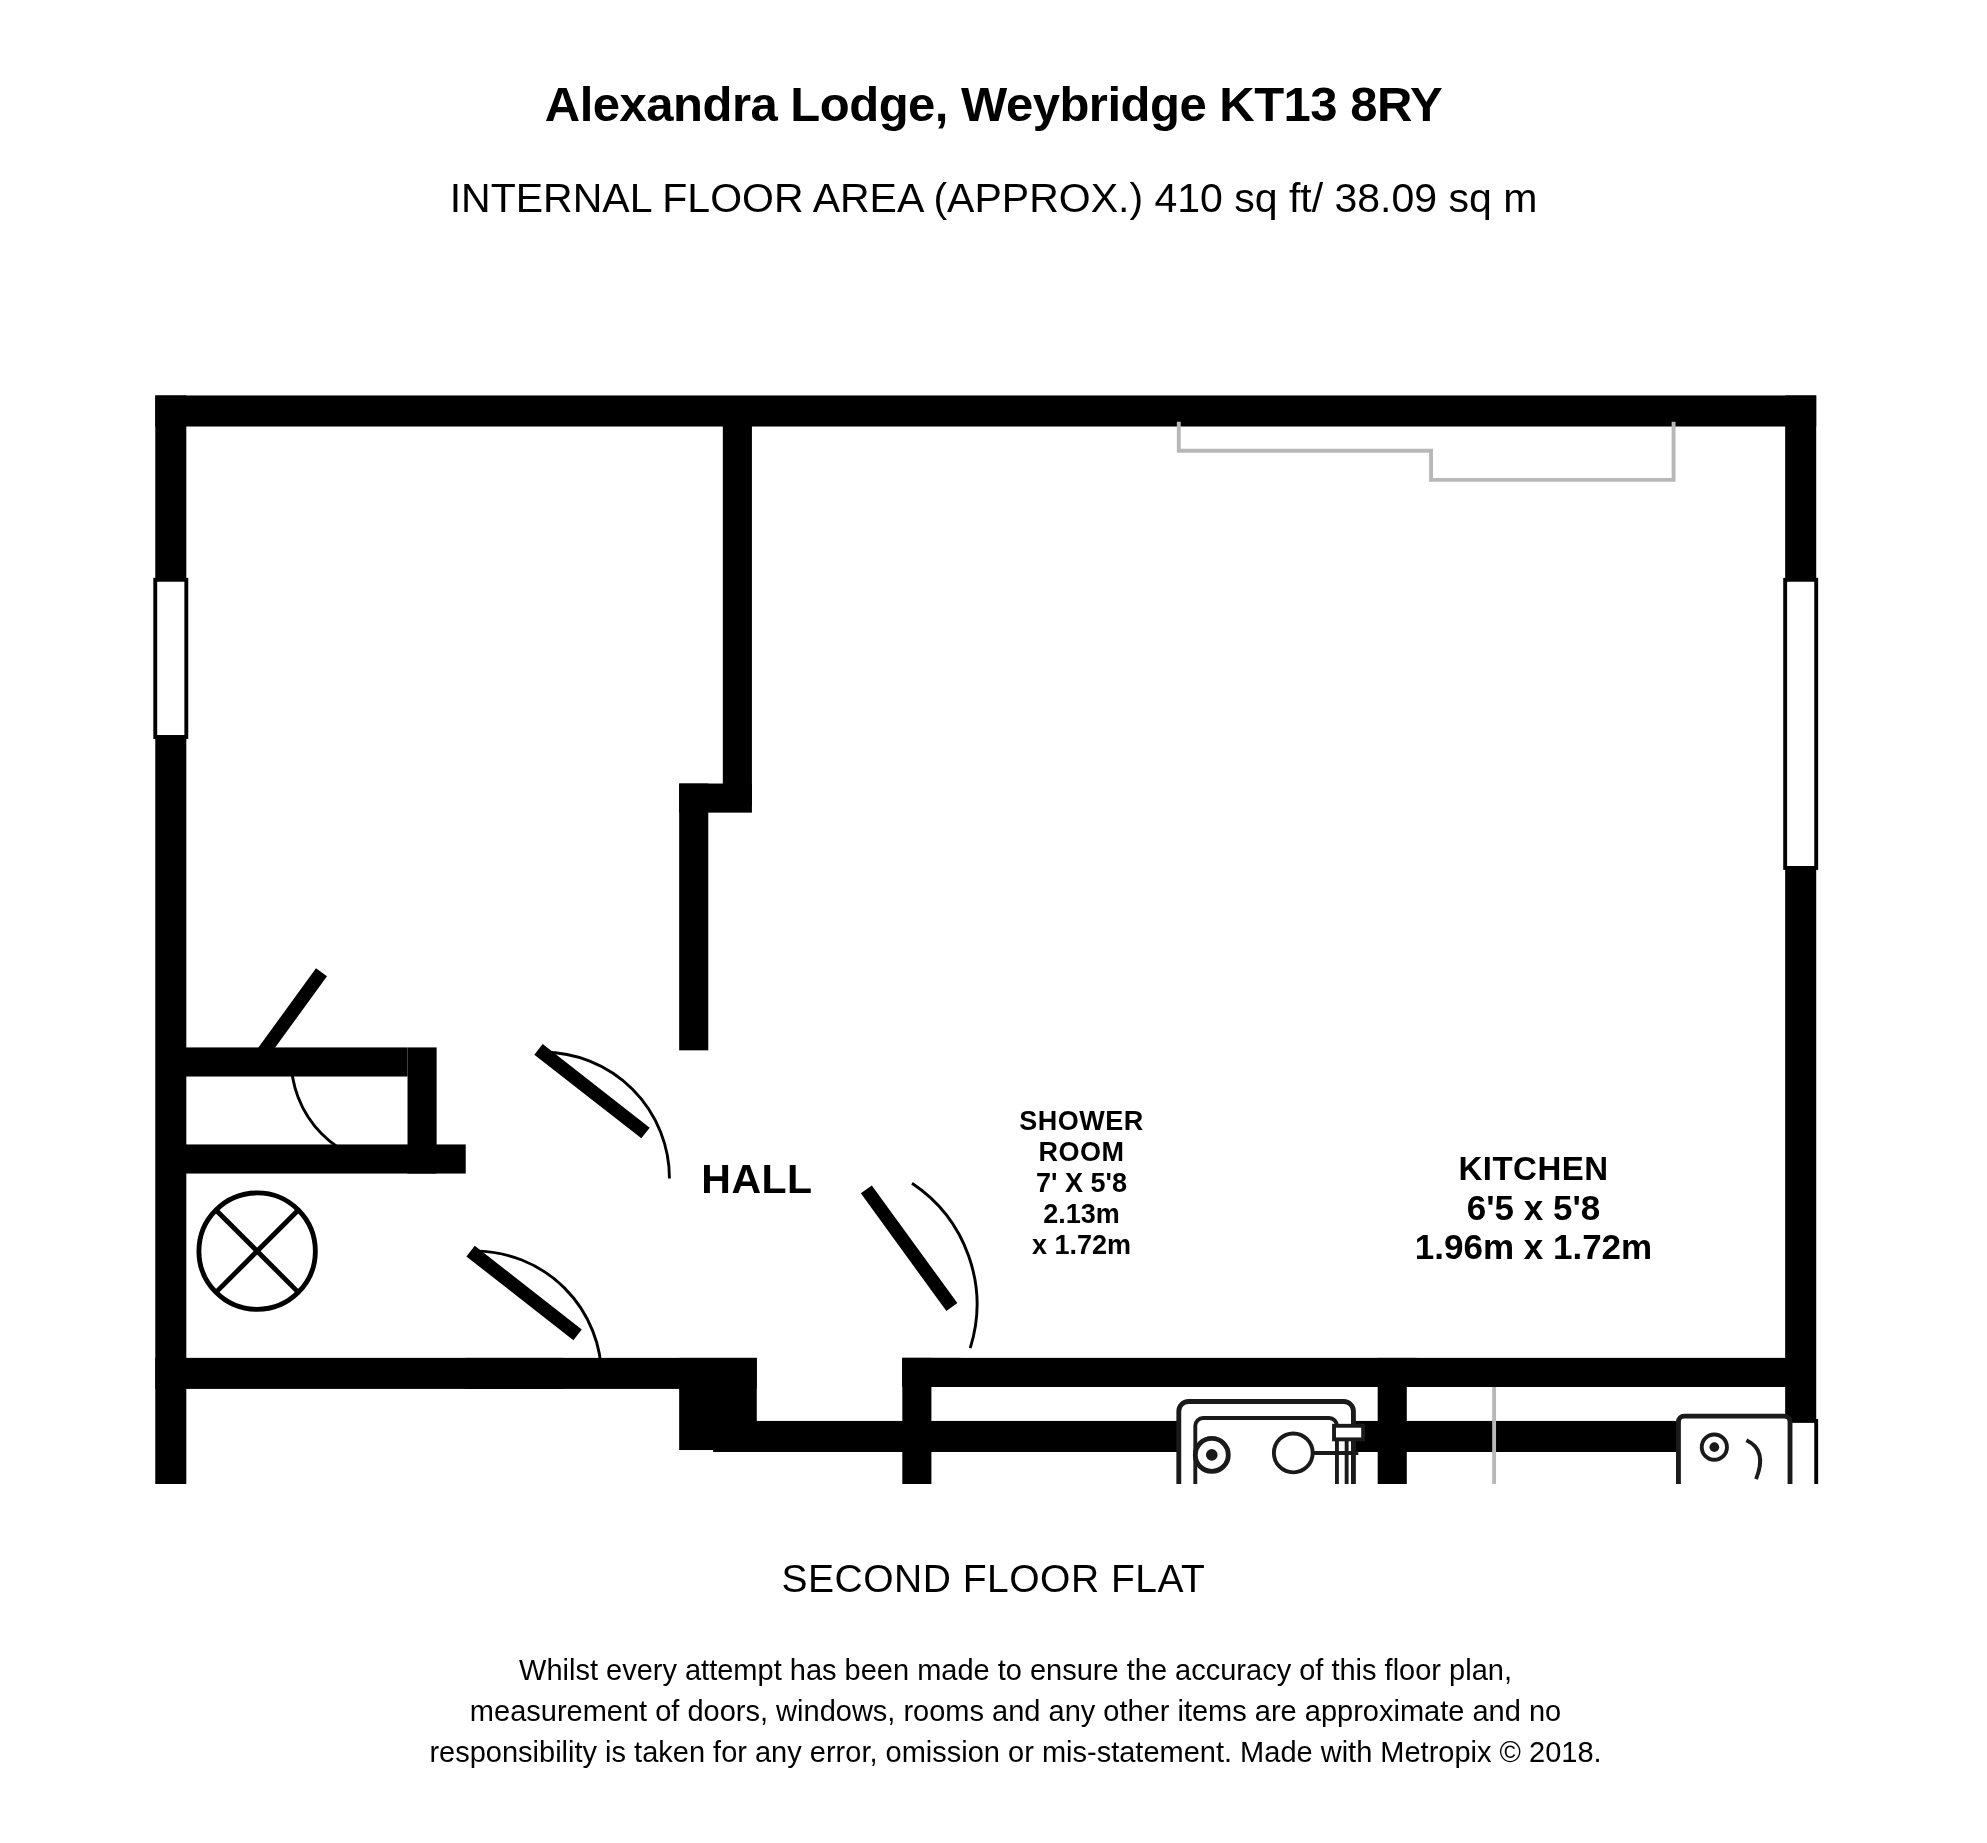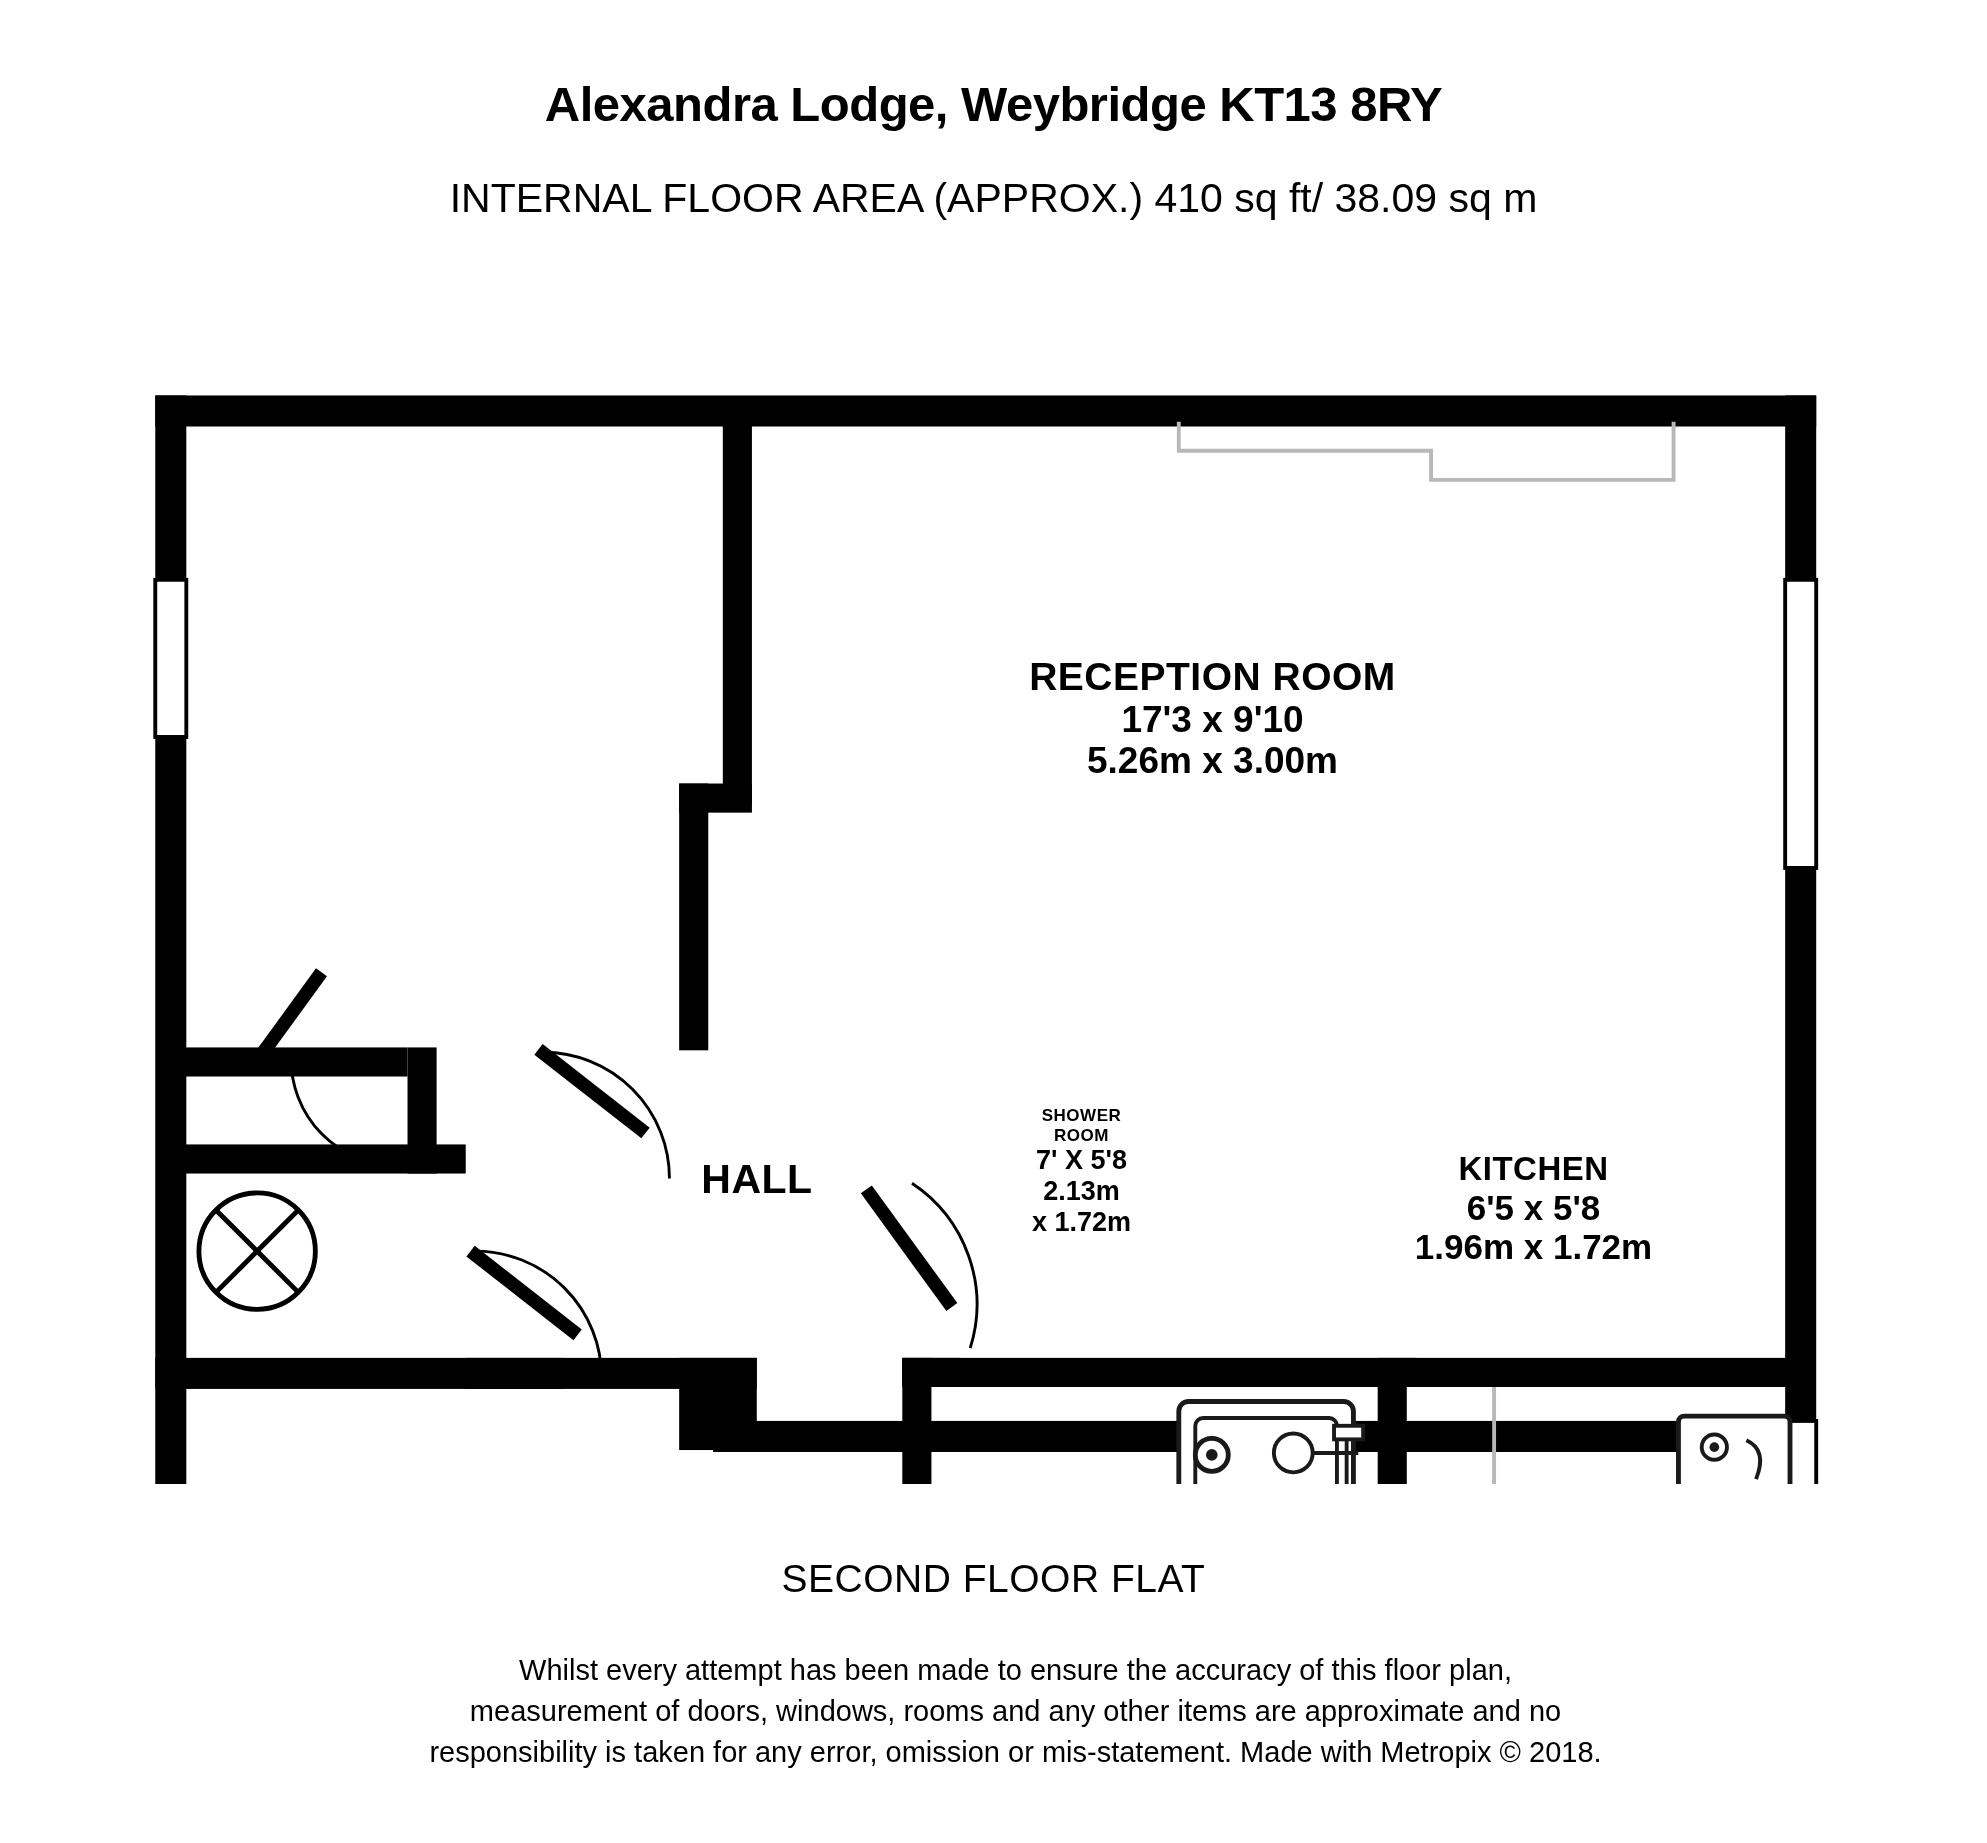--- a/index.html
+++ b/index.html
@@ -87,21 +87,21 @@
     top: 1157px;
     width: 272px;
   }
   #label-hall .nm { font-size: 41px; }
 
   #label-shower {
     left: 975px;
     top: 1106px;
     width: 213px;
   }
-  #label-shower .nm { font-size: 17px; line-height: 1.15; }
+  #label-shower .nm { font-size: 27px; line-height: 1.15; }
   #label-shower .d1, #label-shower .d2, #label-shower .d3 {
     display: block;
     font-size: 27px;
     line-height: 1.15;
   }
 
   #label-kitchen {
     left: 1378px;
     top: 1126px;
     width: 311px;
@@ -285,25 +285,20 @@
 
       <g fill="#000000">
         <rect x="735" y="1440" width="1137" height="32"></rect>
         <rect x="160" y="1410" width="605" height="32"></rect>
       </g>
 
     </svg>
   </div>
 
 
-  <div class="room-label" id="label-reception">
-    <span class="nm">RECEPTION ROOM</span>
-    <span class="d1">17'3 x 9'10</span>
-    <span class="d2">5.26m x 3.00m</span>
-  </div>
 
   <div class="room-label" id="label-hall">
     <span class="nm">HALL</span>
   </div>
 
   <div class="room-label" id="label-shower">
     <span class="nm">SHOWER</span>
     <span class="nm">ROOM</span>
     <span class="d1">7' X 5'8</span>
     <span class="d2">2.13m</span>

